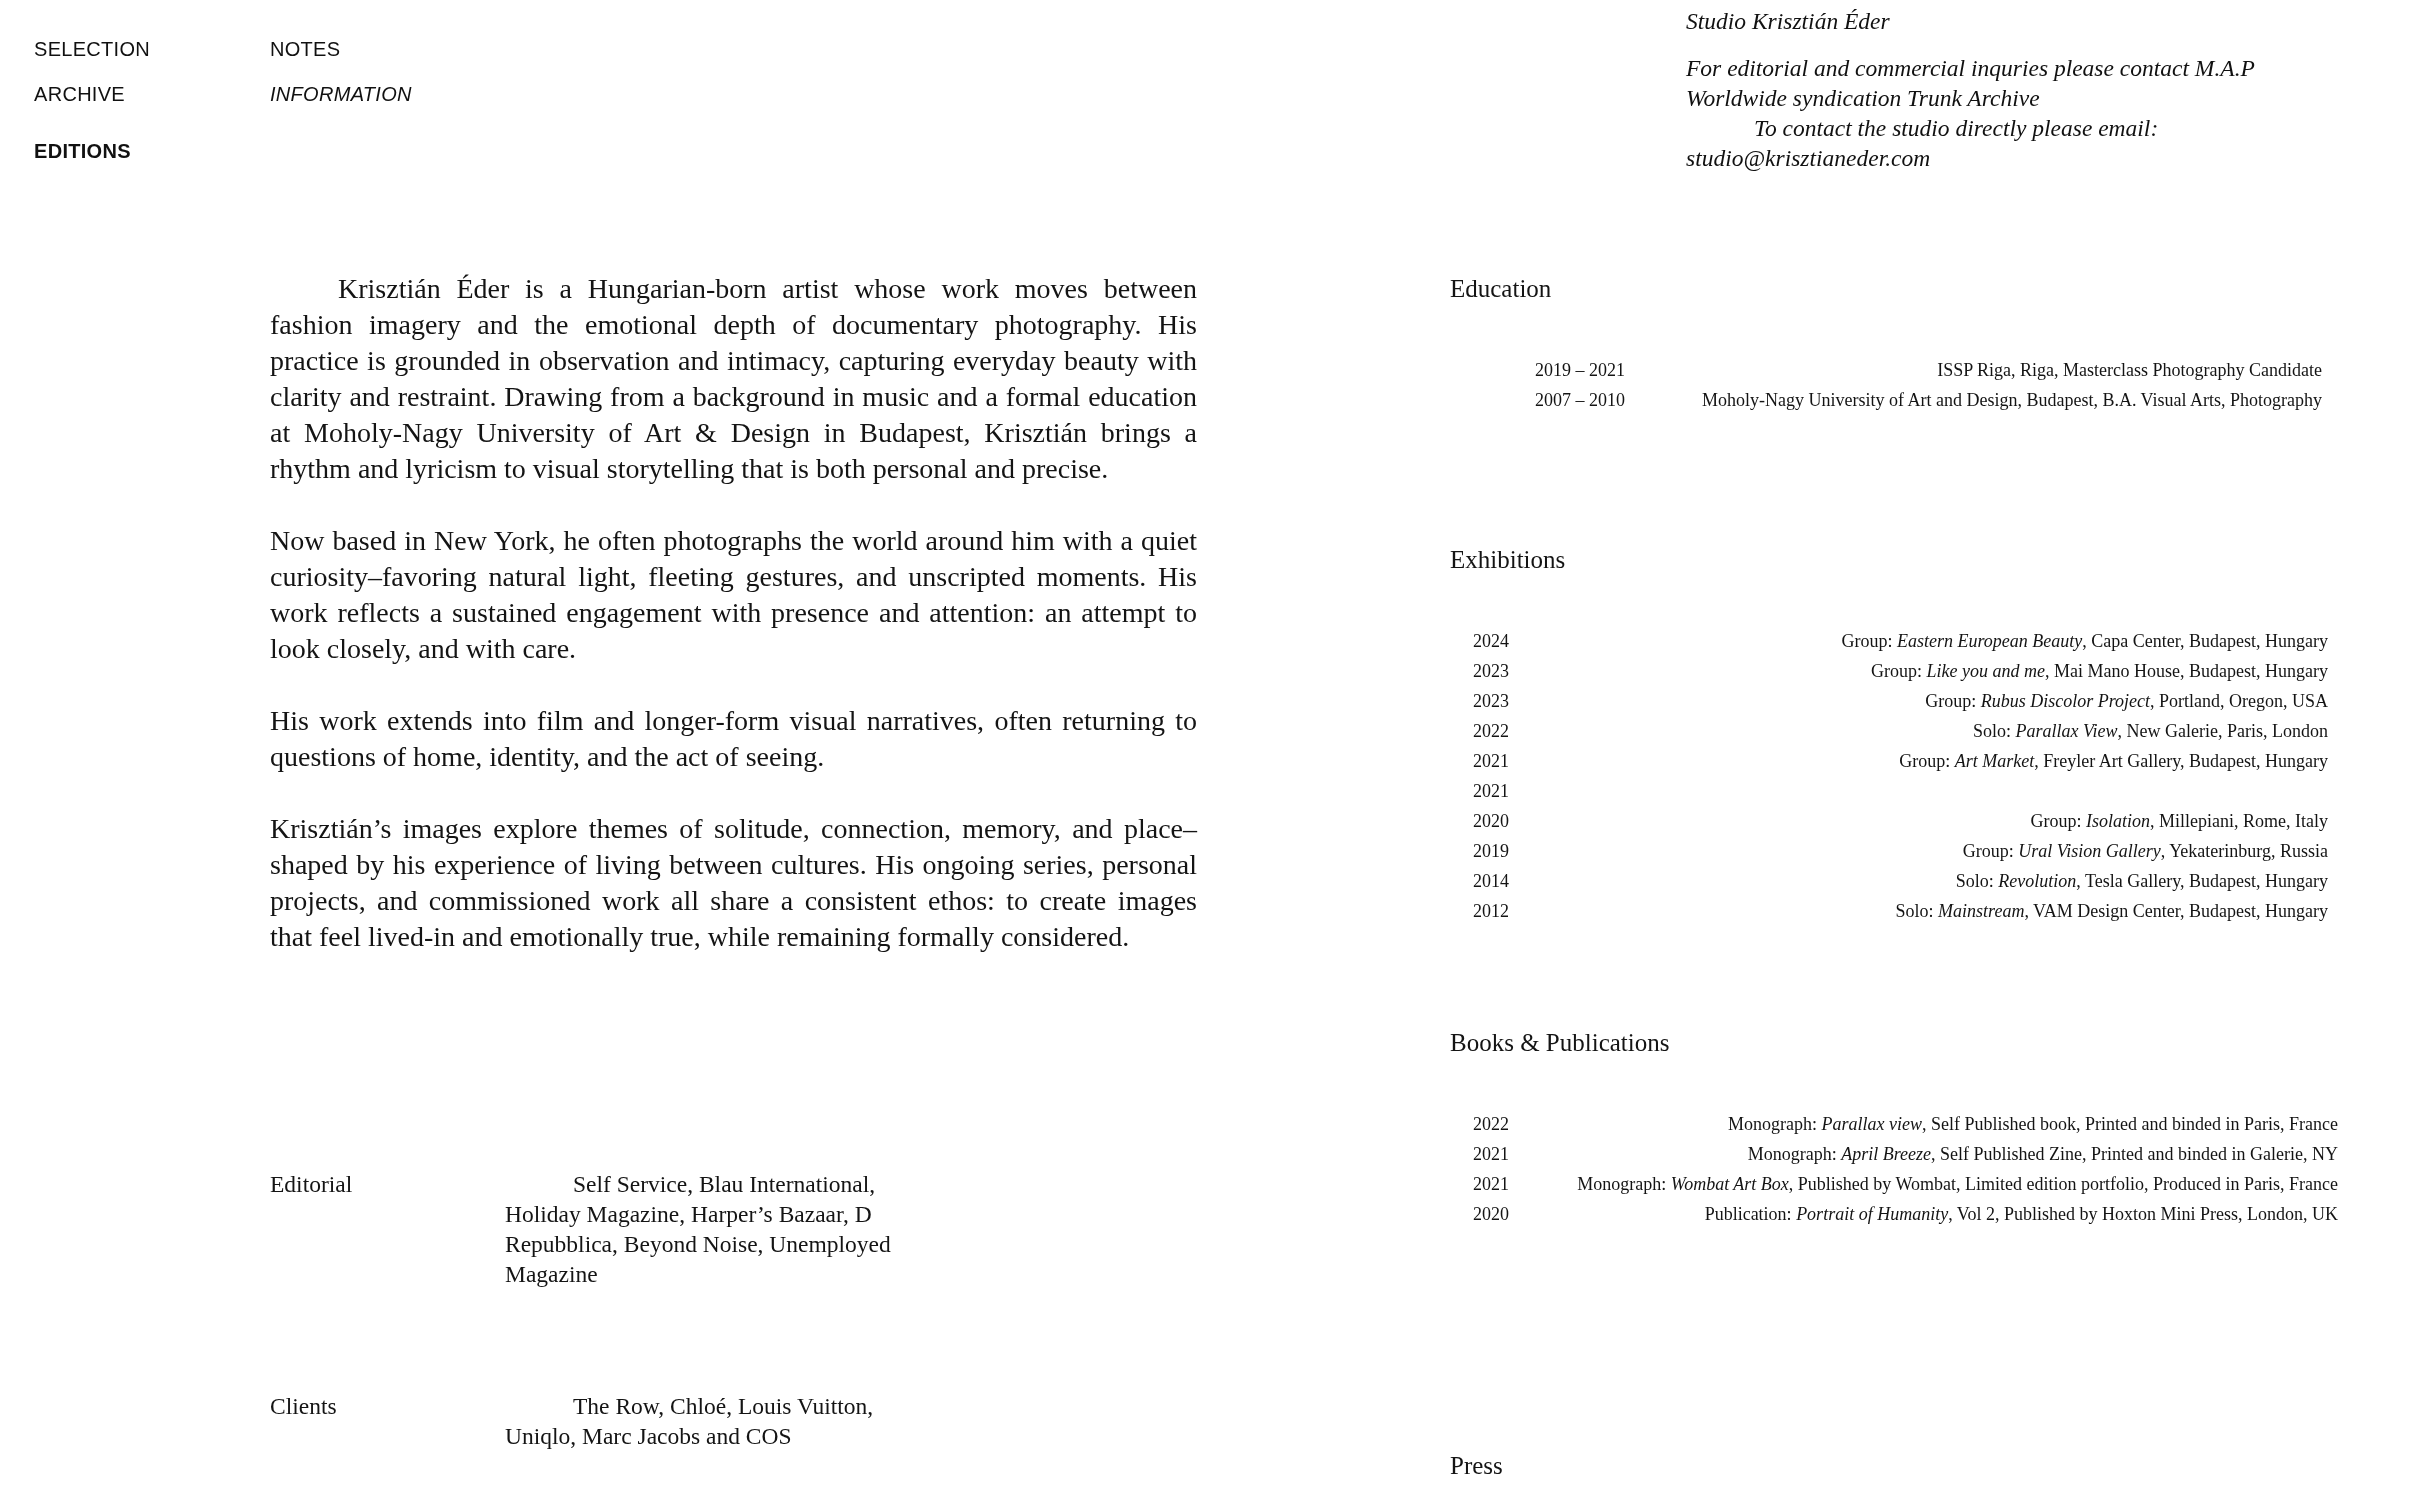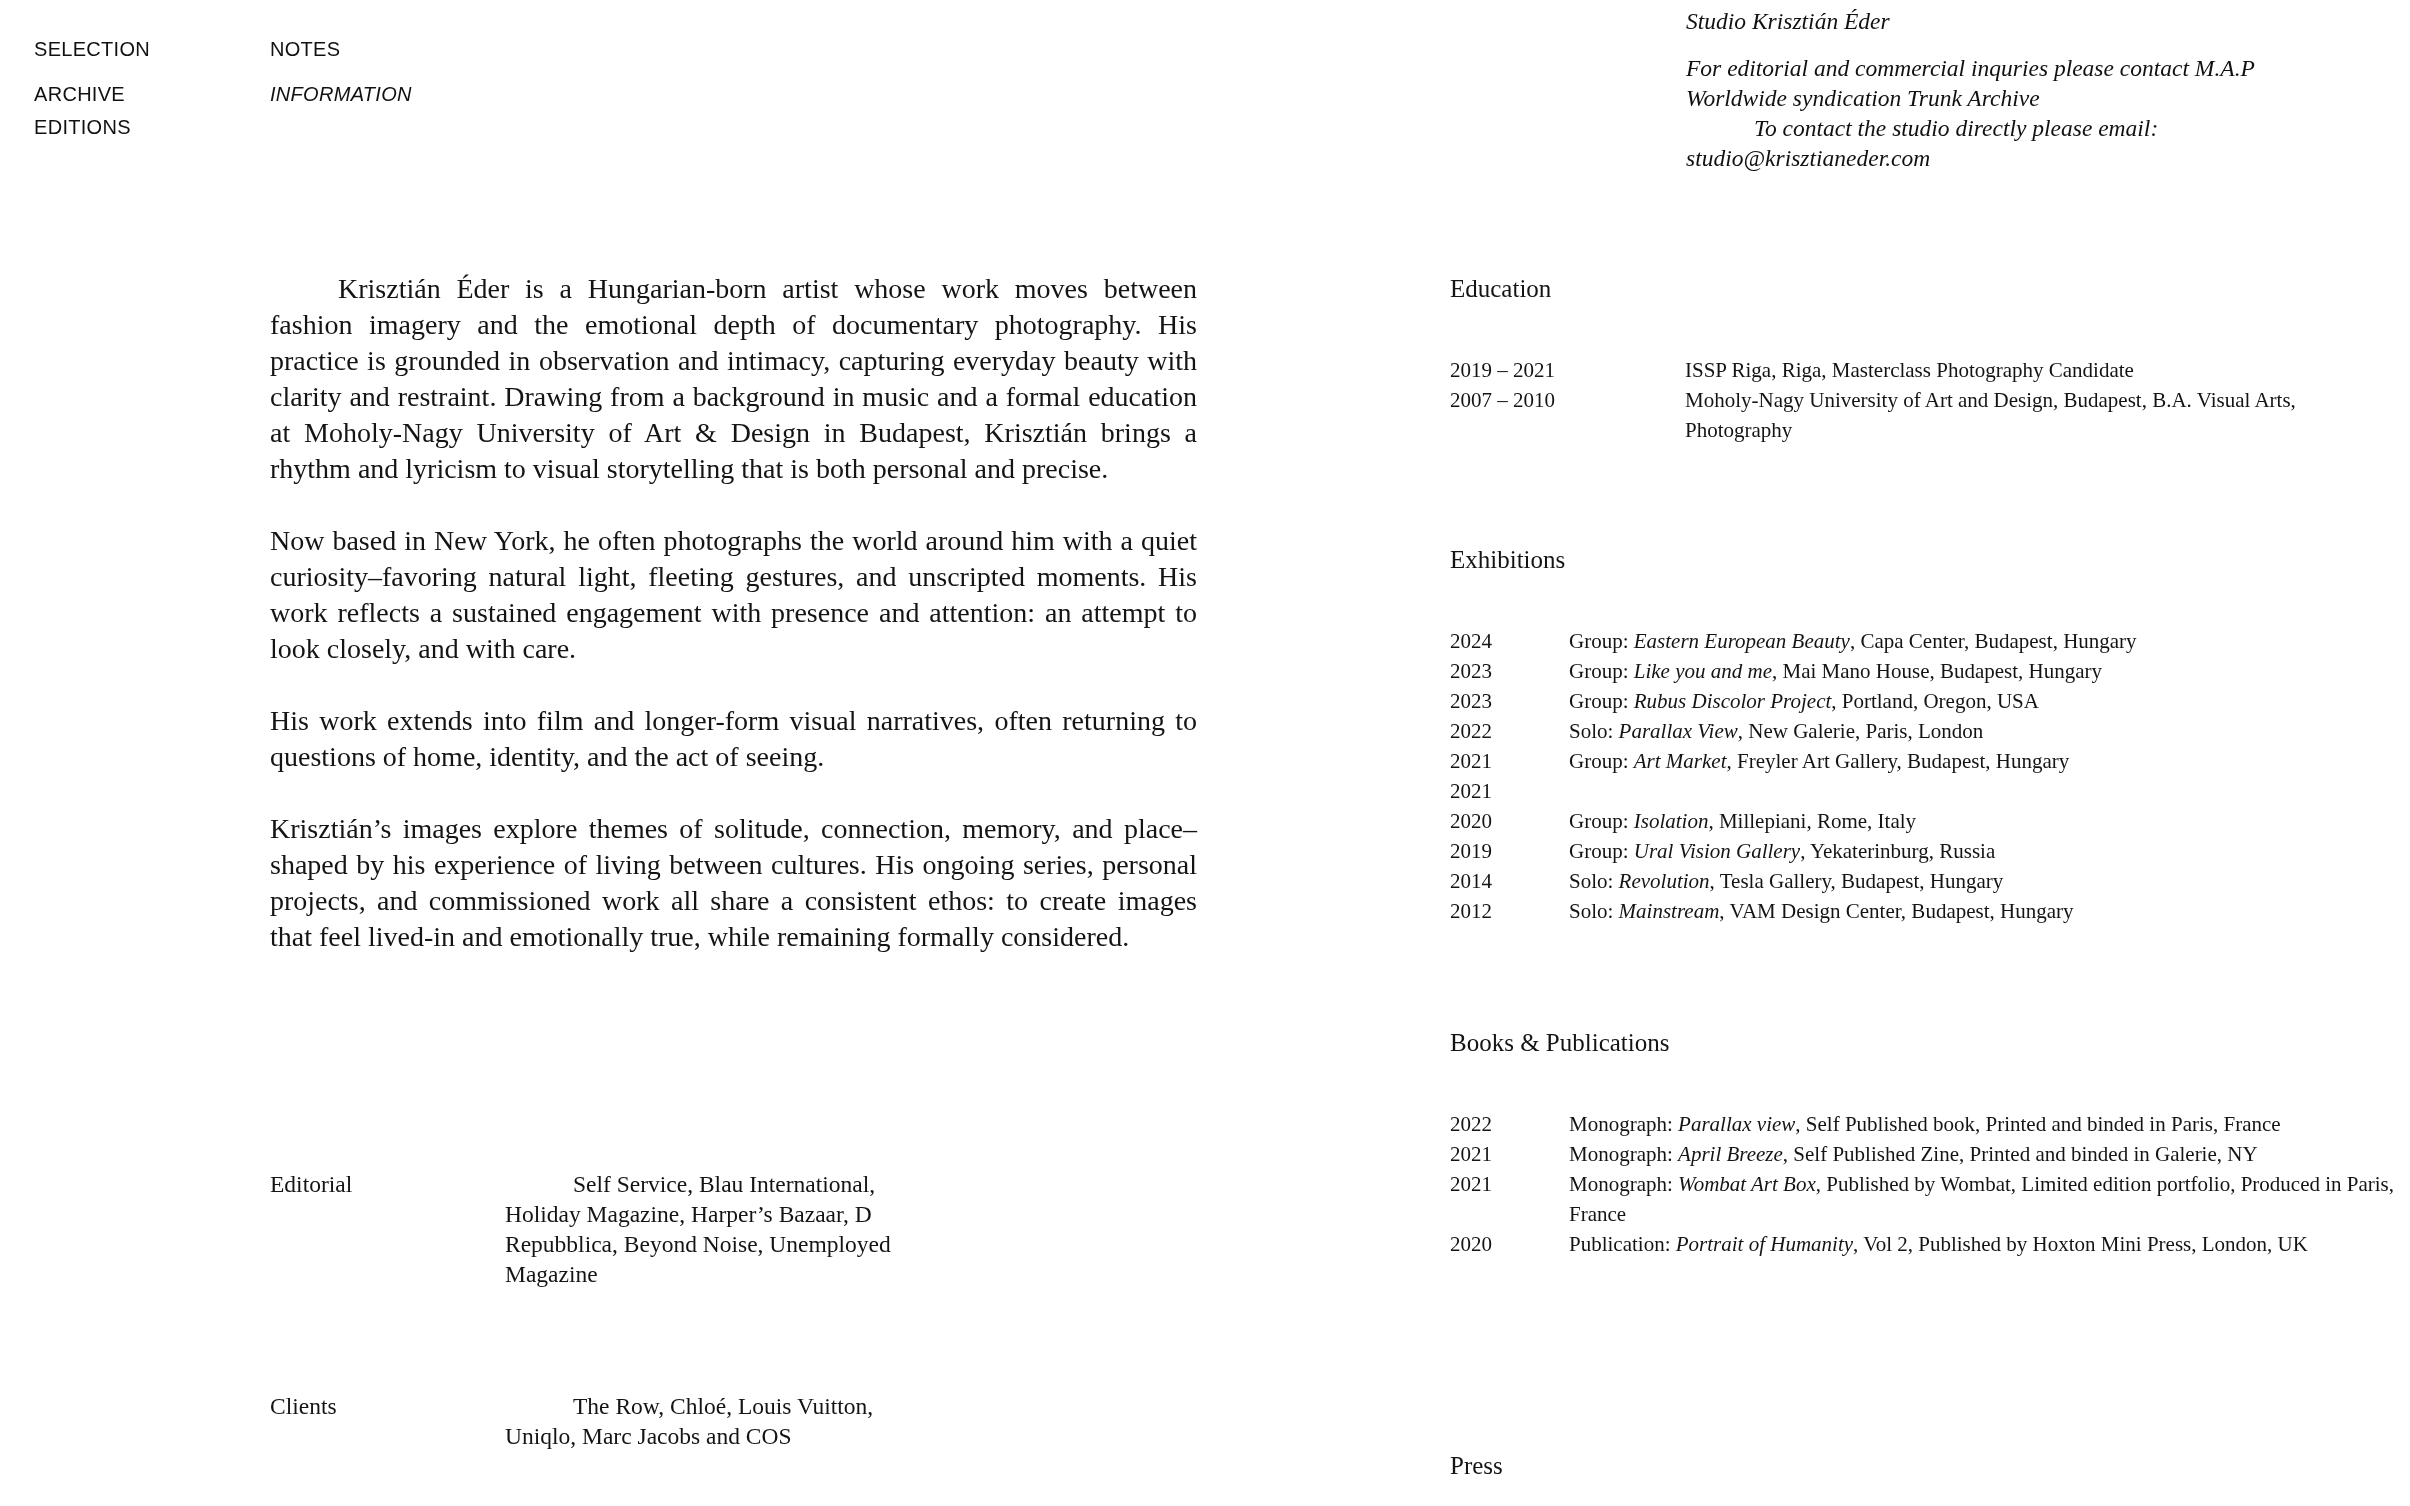--- a/index.html
+++ b/index.html
@@ -19,39 +19,39 @@
   .bio { position:absolute; left:270px; top:271px; width:927px; font-family:"Liberation Serif", serif; font-size:28px; line-height:36px; color:#141414; }
   .bio p { margin:0 0 36px 0; text-align:justify; }
   .bio p.first { text-indent:68px; }
 
   
   .kv { position:absolute; left:270px; font-family:"Liberation Serif", serif; font-size:23.5px; line-height:30px; color:#141414; width:678px; }
   .kv .label { position:absolute; left:0; top:0; }
   .kv .value { position:absolute; left:235px; top:0; width:414px; text-indent:68px; }
 
   
-  .rc { position:absolute; left:1450px; font-family:"Liberation Serif", serif; font-size:21px; line-height:30px; color:#141414; }
+  .rc { position:absolute; left:1390px; font-family:"Liberation Serif", serif; font-size:18px; line-height:30px; color:#141414;text-align:right; }
   .rc-heading { position:absolute; left:1450px; font-family:"Liberation Serif", serif; font-size:25px; line-height:30px; color:#141414; }
   .row { position:relative; display:flex; }
   .row .yr { flex:0 0 auto; }
   .edu .row .yr { width:235px; }
   .edu .row .desc { width:697px; }
   .ex .row .yr { width:119px; }
   .ex .row .desc { width:819px; }
   .bk .row .yr { width:119px; }
   .bk .row .desc { width:829px; }
   em { font-style:italic; }
 </style>
 </head>
 <body>
 
 <nav>
   <a class="nav-item" style="left:34px; top:38px;">SELECTION</a>
   <a class="nav-item" style="left:34px; top:83px;">ARCHIVE</a>
-  <a class="nav-item" style="left:34px; top:116px;">EDITIONS</a>
+  <a class="nav-item" style="left:34px; top:140px;font-weight:bold;">EDITIONS</a>
   <a class="nav-item" style="left:270px; top:38px;">NOTES</a>
   <a class="nav-item active" style="left:270px; top:83px;">INFORMATION</a>
 </nav>
 
 <div class="studio">
   <div class="title">Studio Krisztián Éder</div>
   <div class="line">For editorial and commercial inquries please contact M.A.P</div>
   <div class="line">Worldwide syndication Trunk Archive</div>
   <div class="line indent">To contact the studio directly please email:</div>
   <a class="line" style="display:block; color:#111; text-decoration:none;">studio@krisztianeder.com</a>

